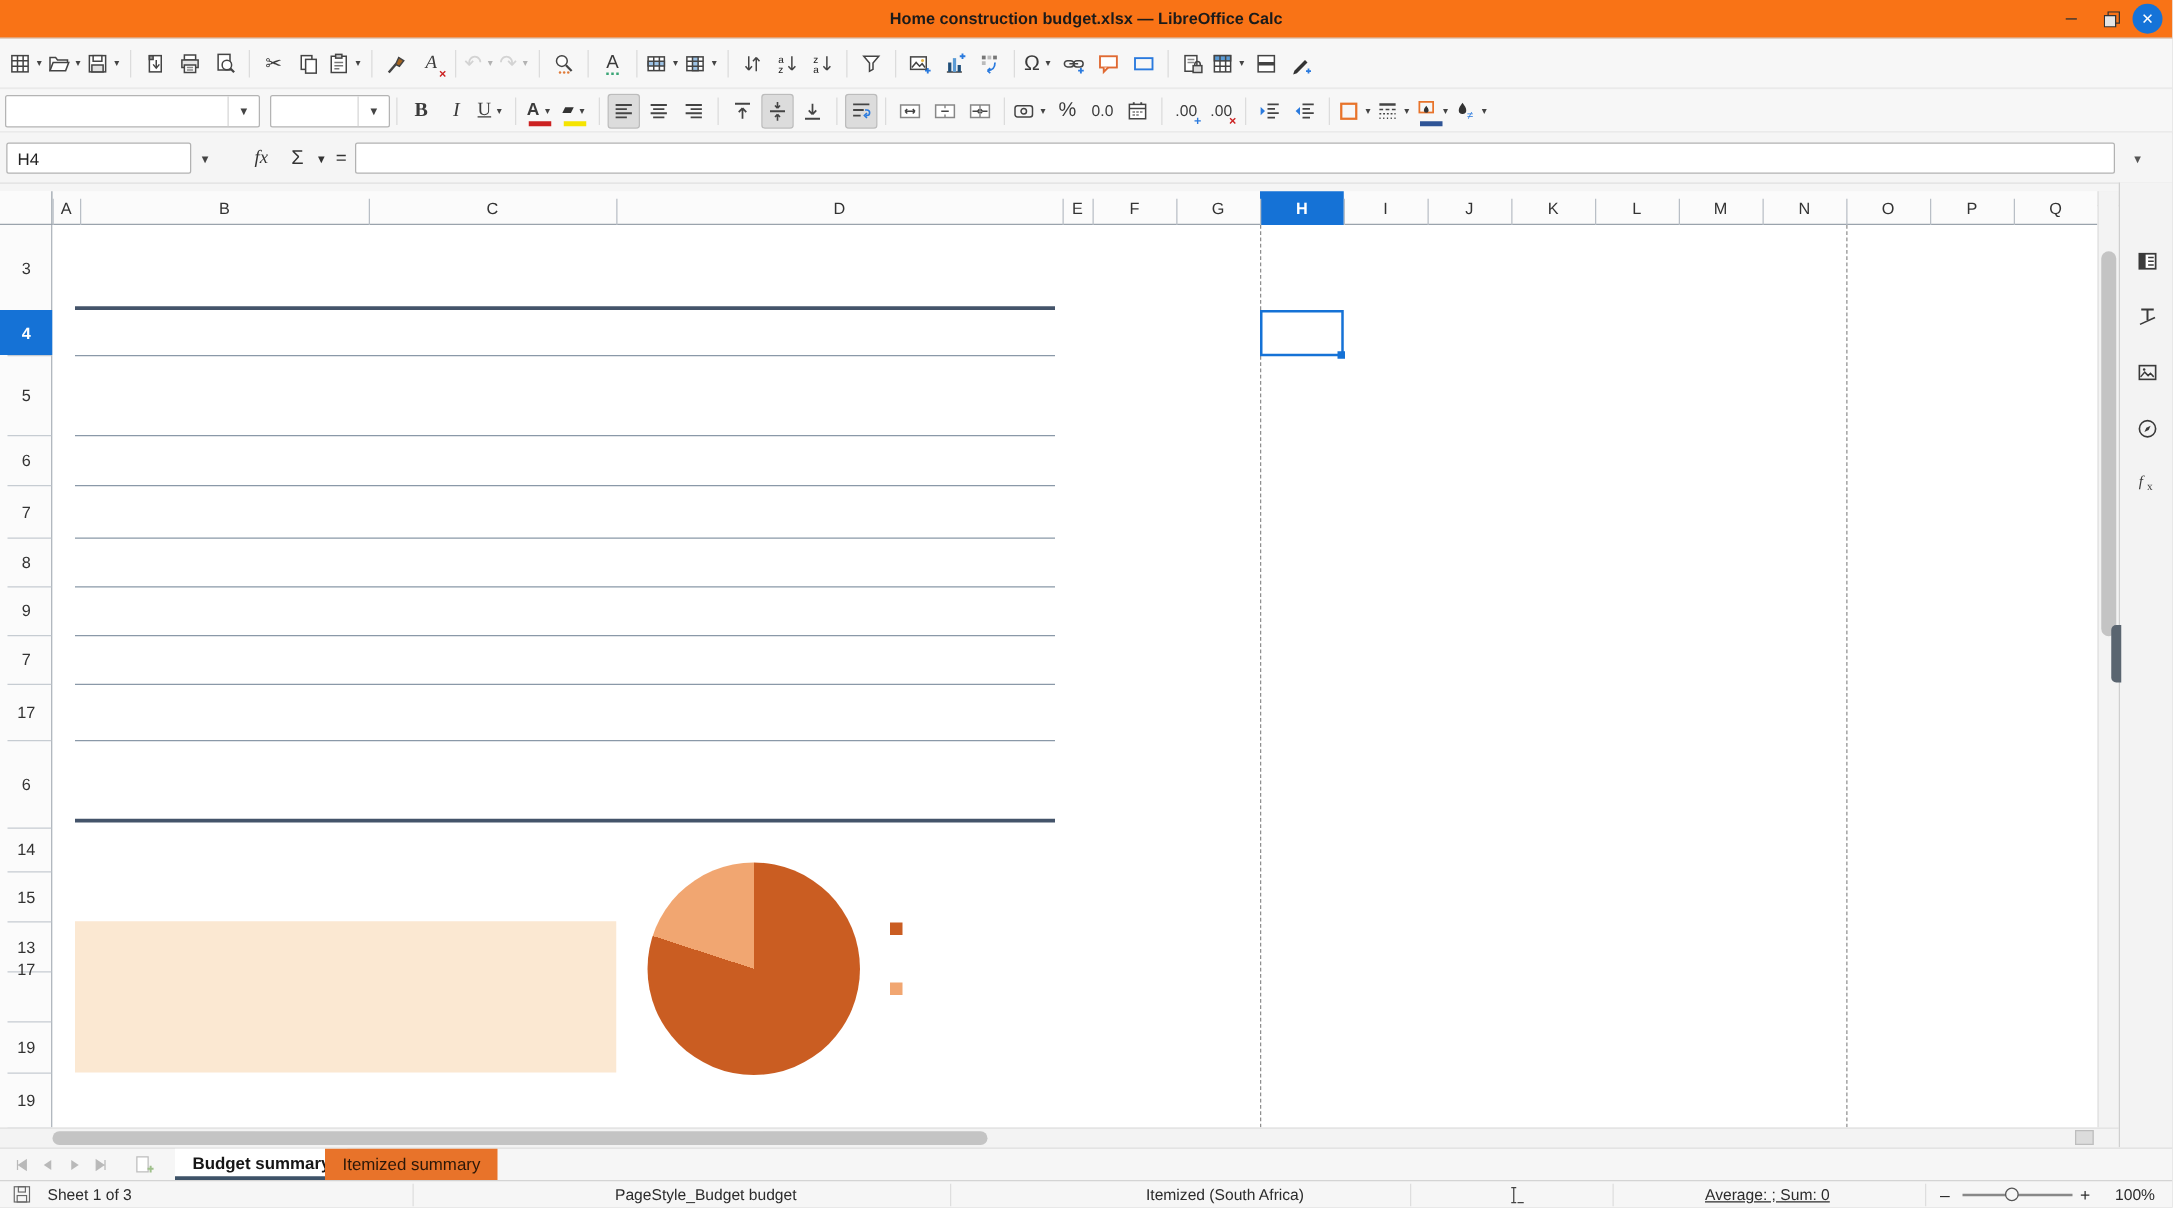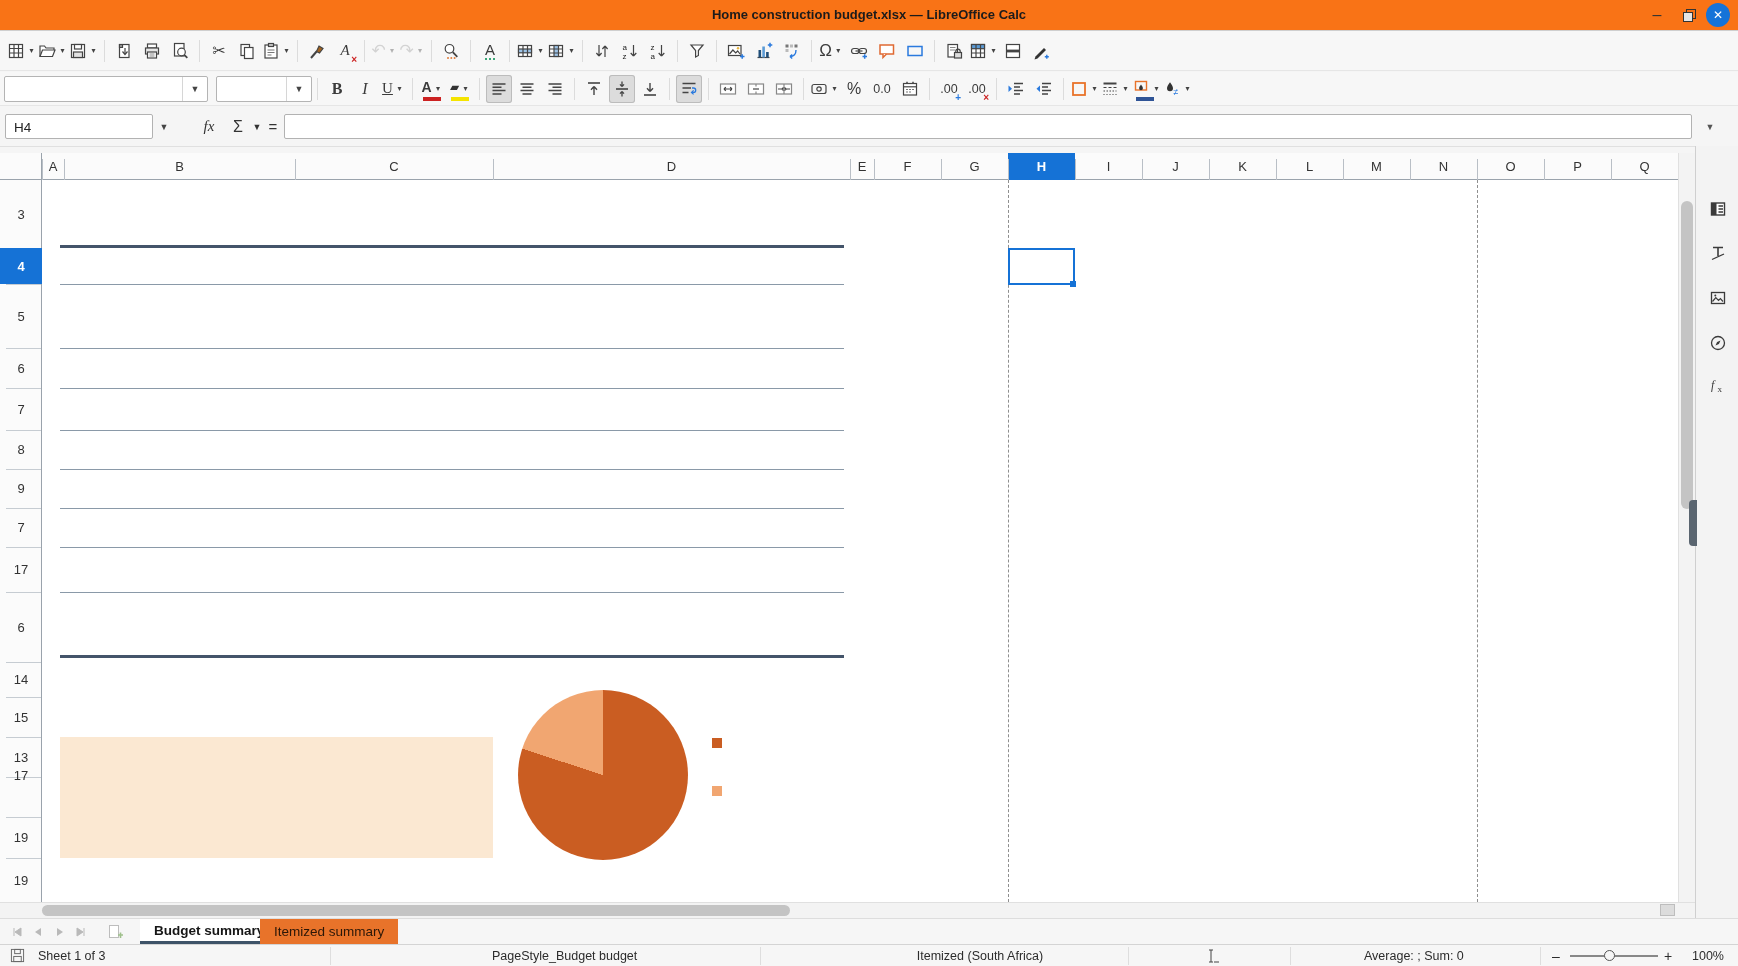--- a/index.html
+++ b/index.html
@@ -829,21 +829,21 @@
     <div class="stsep" style="left:760px;"></div>
     <div class="st" style="left:900px;width:160px;text-align:center;">Itemized (South Africa)</div>
     <div class="stsep" style="left:1128px;"></div>
     <div class="st" style="left:1206px;top:3px;">
       <svg width="16" height="16" viewBox="0 0 16 16">
           <path d="M3 2h4M3 14h4M5 2v12" stroke="#444" fill="none"></path>
           <path d="M8 14h5" stroke="#444"></path>
         </svg>
     </div>
     <div class="stsep" style="left:1290px;"></div>
-    <div class="st" style="left:1364px;">Average: ; Sum: 0</div>
+    <div class="st" style="left:1364px;text-decoration:underline;">Average: ; Sum: 0</div>
     <div class="stsep" style="left:1540px;"></div>
     <div class="st" style="left:1552px;font-size:14px;">–</div>
     <div id="zoomtrack" style="left:1570px;width:88px;"></div>
     <div id="zoomthumb" style="left:1604px;"></div>
     <div class="st" style="left:1664px;font-size:14px;">+</div>
     <div class="st" style="left:1692px;">100%</div>
   </div>
 
 </div>
 

